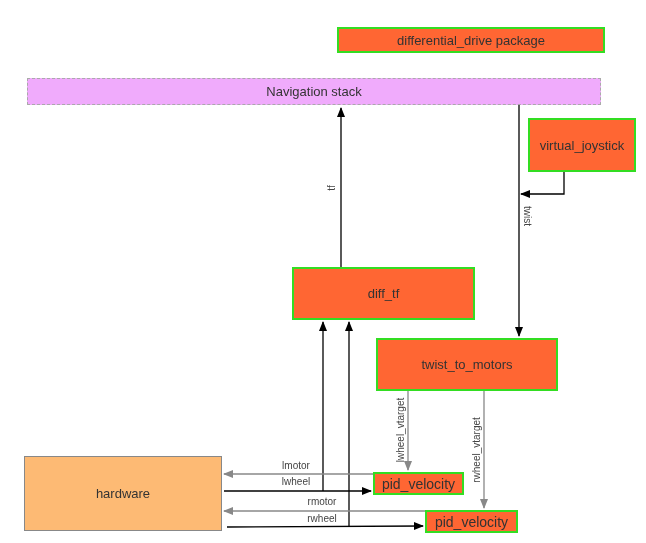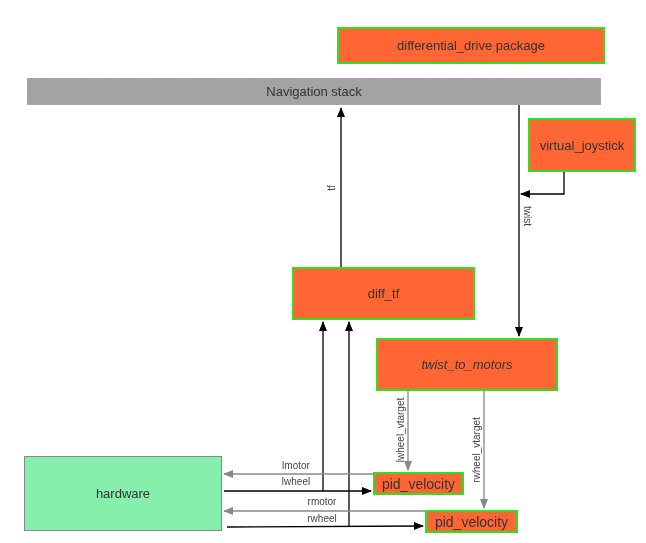--- a/index.html
+++ b/index.html
@@ -1,27 +1,27 @@
 <!DOCTYPE html>
 <html><head>
 <meta charset="utf-8">
 <style>
   html, body { margin: 0; padding: 0; background: #ffffff; }
   body { width: 646px; height: 543px; position: relative; overflow: hidden;
          font-family: "Liberation Sans", sans-serif; }
   .node { position: absolute; box-sizing: border-box; display: flex; align-items: center;
           justify-content: center; color: #333333; font-size: 13px; }
   .orange { background: #ff6633; border: 2px solid #33dd22; }
-  #n-pkg { left: 337px; top: 27px; width: 268px; height: 37px; }
-  #n-nav { left: 27px; top: 78px; width: 574px; height: 27px; background: #a3a3a3;
+  #n-pkg { left: 337px; top: 27px; width: 268px; height: 26px; }
+  #n-nav { left: 27px; top: 78px; width: 574px; height: 27px; background: #f0abfc;
            border: 1px dashed #aaaaaa; text-align: right; }
   #n-vj { left: 528px; top: 118px; width: 108px; height: 54px; text-align: center; }
   #n-difftf { left: 292px; top: 267px; width: 183px; height: 53px; }
-  #n-ttm { left: 376px; top: 338px; width: 182px; height: 53px; font-style: italic; }
-  #n-hw { left: 24px; top: 456px; width: 198px; height: 75px; background: #86efac;
+  #n-ttm { left: 376px; top: 338px; width: 182px; height: 53px; }
+  #n-hw { left: 24px; top: 456px; width: 198px; height: 75px; background: #fdba74;
           border: 1px solid #888888; }
   #n-pid1 { left: 373px; top: 472px; width: 91px; height: 23px; font-size: 14px; }
   #n-pid2 { left: 425px; top: 510px; width: 93px; height: 23px; font-size: 14px; }
   svg#edges { position: absolute; left: 0; top: 0; }
   .lbl { font-family: "Liberation Sans", sans-serif; font-size: 10px; fill: #444444; }
 </style>
 </head>
 <body>
 
 <svg id="edges" width="646" height="543">

